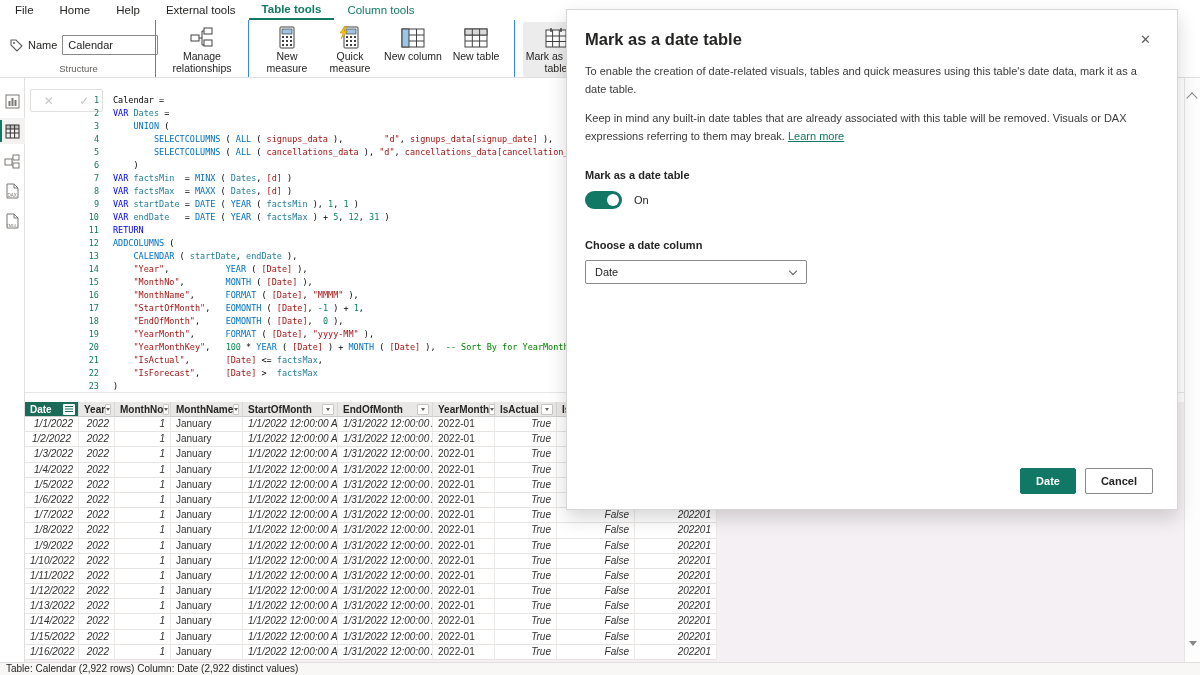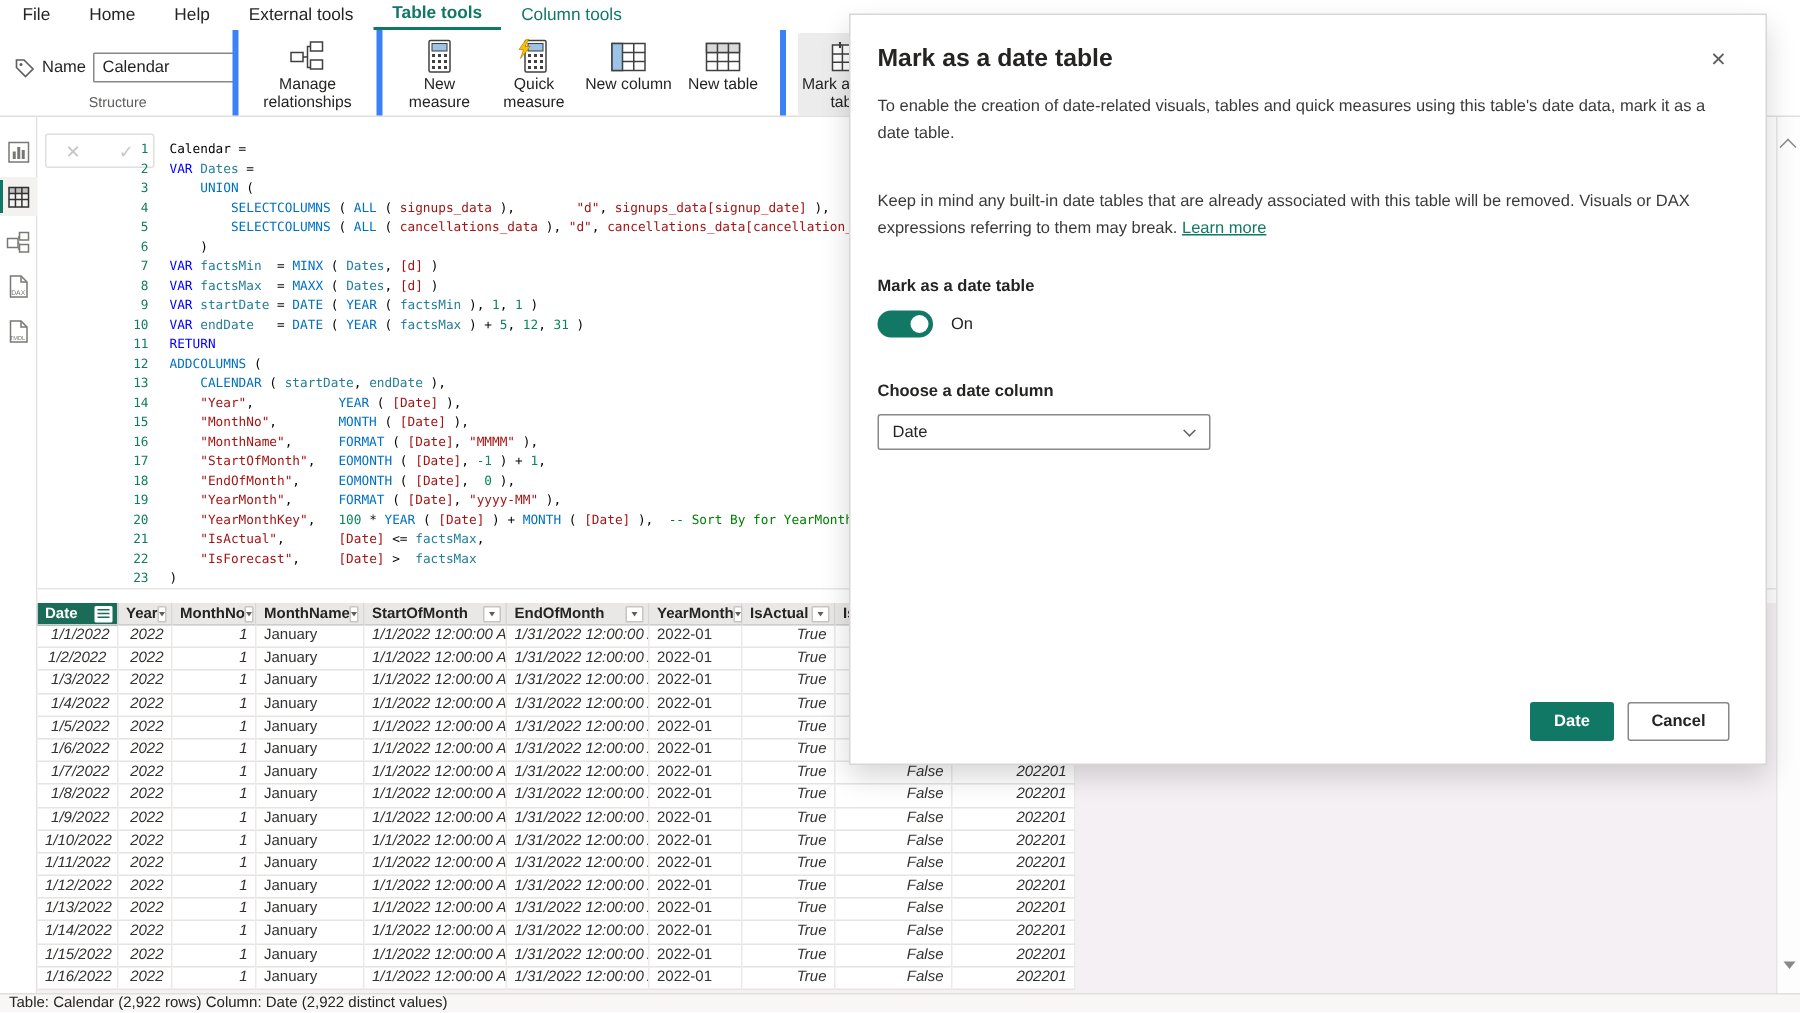--- a/index.html
+++ b/index.html
@@ -8,21 +8,21 @@
 
   
   .tabs-bar { height:20px; display:flex; align-items:stretch; padding-left:2px; background:#fff; }
   .tab { padding:0 13px; font-size:11.5px; color:#252423; display:flex; align-items:center; cursor:default; }
   .tab.ctx { color:#117865; font-weight:normal; }
   .tab.active { color:#117865; font-weight:bold; border-bottom:2.5px solid #117865; }
 
   
   .ribbon { height:58px; display:flex; background:#fff; border-bottom:1px solid #e1dfdd; }
   .rgroup { display:flex; flex-direction:column; justify-content:space-between; padding:2px 8px 1px 8px; }
-  .rgroup + .rgroup { border-left:4px solid #3b82f6; }
+  .rgroup + .rgroup { border-left:1px solid #3b82f6; }
   .rgroup-label { text-align:center; font-size:9.5px; color:#605e5c; padding-bottom:2px; }
   .rbtns { display:flex; gap:3px; align-items:flex-start; }
   .rbtn { display:flex; flex-direction:column; align-items:center; width:60px; padding:2px 1px; font-size:10.5px; color:#252423; text-align:center; line-height:1.12; border-radius:2px; }
   .rbtn.wide { width:76px; }
   .rbtn.hl { background:#ececec; width:66px; }
   .rbtn .ricon { height:27px; display:flex; align-items:center; justify-content:center; }
   .name-row { display:flex; align-items:center; gap:5px; margin-top:13px; }
   .name-row .nlabel { font-size:11px; color:#252423; }
   .name-input { width:96px; height:20px; border:1px solid #8a8886; border-radius:1px; font-size:11px; padding:0 5px; font-family:"Liberation Sans",sans-serif; color:#252423; }
 
@@ -539,21 +539,21 @@
   <div class="statusbar">
     <span>Table: Calendar (2,922 rows) Column: Date (2,922 distinct values)</span>
   </div>
 
   <div class="dialog">
     <div class="dlg-titlerow">
       <div class="dlg-title">Mark as a date table</div>
       <div class="dlg-close">✕</div>
     </div>
     <div class="dlg-para">To enable the creation of date-related visuals, tables and quick measures using this table's date data, mark it as a date table.</div>
-    <div class="dlg-para" style="margin-top:28px;">
+    <div class="dlg-para" style="margin-top:12px;">
       <span>Keep in mind any built-in date tables that are already associated with this table will be removed. Visuals or DAX expressions referring to them may break.</span>
       <span class="dlg-link">Learn more</span>
     </div>
     <div class="dlg-label">Mark as a date table</div>
     <div class="toggle-row">
       <div class="toggle">
         <div class="toggle-knob"></div>
       </div>
       <span class="toggle-state">On</span>
     </div>

